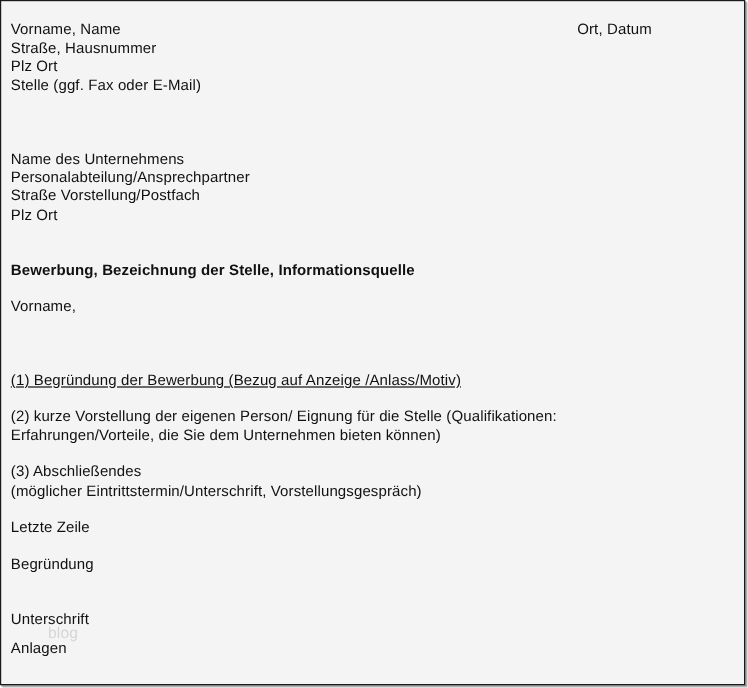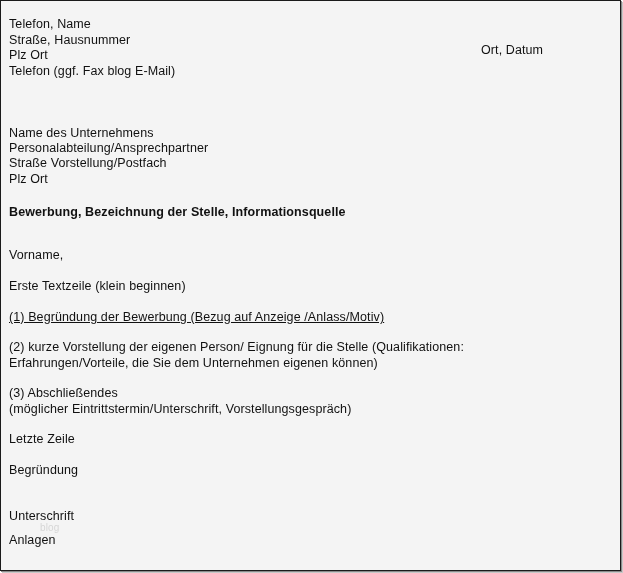--- a/index.html
+++ b/index.html
@@ -34,65 +34,63 @@
       line-height: 15.5px;
     }
     .bold {
       font-weight: bold;
     }
     .right {
       position: absolute;
       left: 480px;
       white-space: nowrap;
       line-height: 15.5px;
-      margin-top: 26px;
     }
     .watermark {
       position: absolute;
       left: 39px;
       top: 522px;
-      font-size: 10px;
+      font-size: 13px;
       color: #d6d6d6;
       line-height: 10px;
     }
   </style>
 </head>
 <body>
 
 <div class="frame">
 
   <div>
-    <div class="line" style="top:16px;">Telefon, Name</div>
+    <div class="line" style="top:16px;">Vorname, Name</div>
     <div class="line" style="top:32px;">Straße, Hausnummer</div>
     <div class="line" style="top:47px;">Plz Ort</div>
-    <div class="line" style="top:63px;">Telefon (ggf. Fax blog E-Mail)</div>
+    <div class="line" style="top:63px;">Stelle (ggf. Fax oder E-Mail)</div>
   </div>
 
   <div class="right" style="top:16px;">Ort, Datum</div>
 
   <div>
     <div class="line" style="top:125px;">Name des Unternehmens</div>
     <div class="line" style="top:140px;">Personalabteilung/Ansprechpartner</div>
     <div class="line" style="top:155px;">Straße Vorstellung/Postfach</div>
     <div class="line" style="top:171px;">Plz Ort</div>
   </div>
 
-  <div class="line bold" style="top:204px;">Bewerbung, Bezeichnung der Stelle, Informationsquelle</div>
+  <div class="line bold" style="top:217px;">Bewerbung, Bezeichnung der Stelle, Informationsquelle</div>
 
   <div class="line" style="top:247px;">Vorname,</div>
 
-  <div class="line" style="top:278px;">Erste Textzeile  (klein beginnen)</div>
 
   <div>
     <div class="line" style="top:309px;text-decoration:underline;">(1) Begründung der Bewerbung (Bezug auf Anzeige /Anlass/Motiv)</div>
   </div>
 
   <div>
     <div class="line" style="top:339px;">(2) kurze Vorstellung der eigenen Person/ Eignung für die Stelle (Qualifikationen:</div>
-    <div class="line" style="top:355px;">Erfahrungen/Vorteile, die Sie dem Unternehmen eigenen können)</div>
+    <div class="line" style="top:355px;">Erfahrungen/Vorteile, die Sie dem Unternehmen bieten können)</div>
   </div>
 
   <div>
     <div class="line" style="top:385px;">(3) Abschließendes</div>
     <div class="line" style="top:401px;">(möglicher Eintrittstermin/Unterschrift, Vorstellungsgespräch)</div>
   </div>
 
   <div class="line" style="top:431px;">Letzte Zeile</div>
 
   <div class="line" style="top:462px;">Begründung</div>

